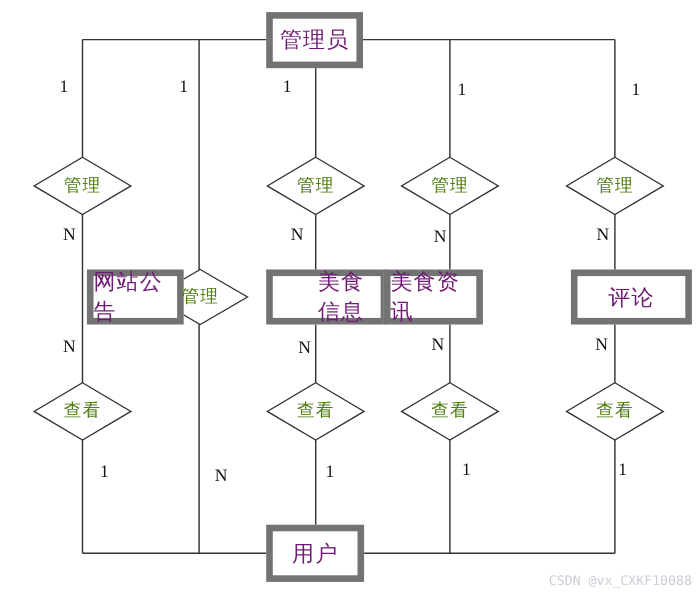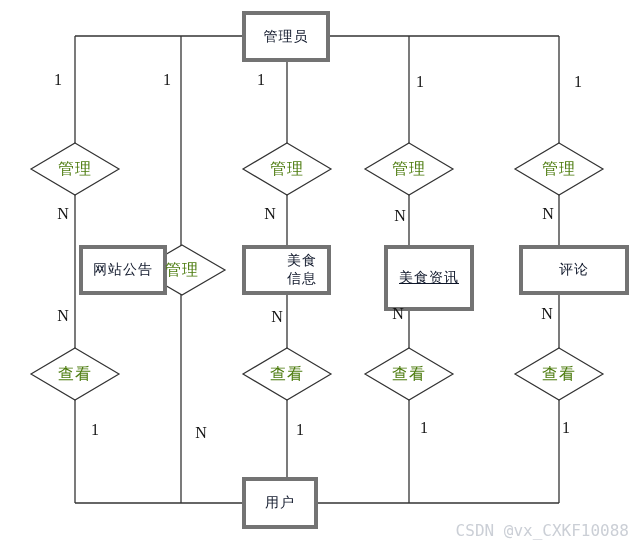--- a/index.html
+++ b/index.html
@@ -9,44 +9,44 @@
     background:#ffffff;
     font-family:"Liberation Serif","DejaVu Serif",serif;
     color:#111;
     overflow:hidden;
   }
   .stage svg{position:absolute;left:0;top:0;}
   .entity{
     position:absolute;
     box-sizing:border-box;
     background:#ffffff;
-    border:4px solid #737373;
+    border:6px solid #737373;
     display:flex;align-items:center;justify-content:center;
-    font-size:14px;
+    font-size:20px;
     letter-spacing:1px;
-    color:#0f172a;
+    color:#701a75;
   }
   .diamond-label{
     position:absolute;
     transform:translate(-50%,-50%);
     font-size:16px;
     letter-spacing:1px;
     color:#4d7c0f;
     white-space:nowrap;
   }
   .card{
     position:absolute;
     transform:translate(-50%,-50%);
     font-size:16px;
     color:#141414;
   }
   .watermark{
     position:absolute;
     right:5px;top:521px;
-    font-size:16px;
+    font-size:12px;
     color:#cbcfd6;
     font-family:"DejaVu Sans Mono","Liberation Mono",monospace;
     letter-spacing:0px;
   }
 </style>
 </head>
 <body>
 
 <div class="stage">
 
@@ -68,24 +68,24 @@
       <polygon points="182,245 225,270 182,295 139,270"></polygon>
       <polygon points="75,348 119,374 75,400 31,374"></polygon>
       <polygon points="287,348 331,374 287,400 243,374"></polygon>
       <polygon points="409,348 453,374 409,400 365,374"></polygon>
       <polygon points="559,348 603,374 559,400 515,374"></polygon>
     </g>
   </svg>
 
   <div class="entity" style="left:242px;top:11px;width:88px;height:51px;">管理员</div>
   <div class="entity" style="left:31px;top:245px;width:88px;height:50px;margin-left:48px;">网站公告</div>
-  <div class="entity" style="left:242px;top:245px;width:89px;height:50px;padding-left:41px;">美食信息</div>
-  <div class="entity" style="left:384px;top:245px;width:90px;height:66px;text-decoration:underline;">美食资讯</div>
+  <div class="entity" style="left:242px;top:245px;width:110px;height:50px;padding-left:41px;">美食信息</div>
+  <div class="entity" style="left:349px;top:245px;width:90px;height:50px;">美食资讯</div>
   <div class="entity" style="left:519px;top:245px;width:110px;height:50px;">评论</div>
-  <div class="entity" style="left:242px;top:477px;width:76px;height:52px;">用户</div>
+  <div class="entity" style="left:242px;top:477px;width:89px;height:52px;">用户</div>
 
   <div class="diamond-label" style="left:75px;top:169px;">管理</div>
   <div class="diamond-label" style="left:287px;top:169px;">管理</div>
   <div class="diamond-label" style="left:409px;top:169px;">管理</div>
   <div class="diamond-label" style="left:559px;top:169px;">管理</div>
   <div class="diamond-label" style="left:182px;top:270px;">管理</div>
   <div class="diamond-label" style="left:75px;top:374px;">查看</div>
   <div class="diamond-label" style="left:287px;top:374px;">查看</div>
   <div class="diamond-label" style="left:409px;top:374px;">查看</div>
   <div class="diamond-label" style="left:559px;top:374px;">查看</div>

